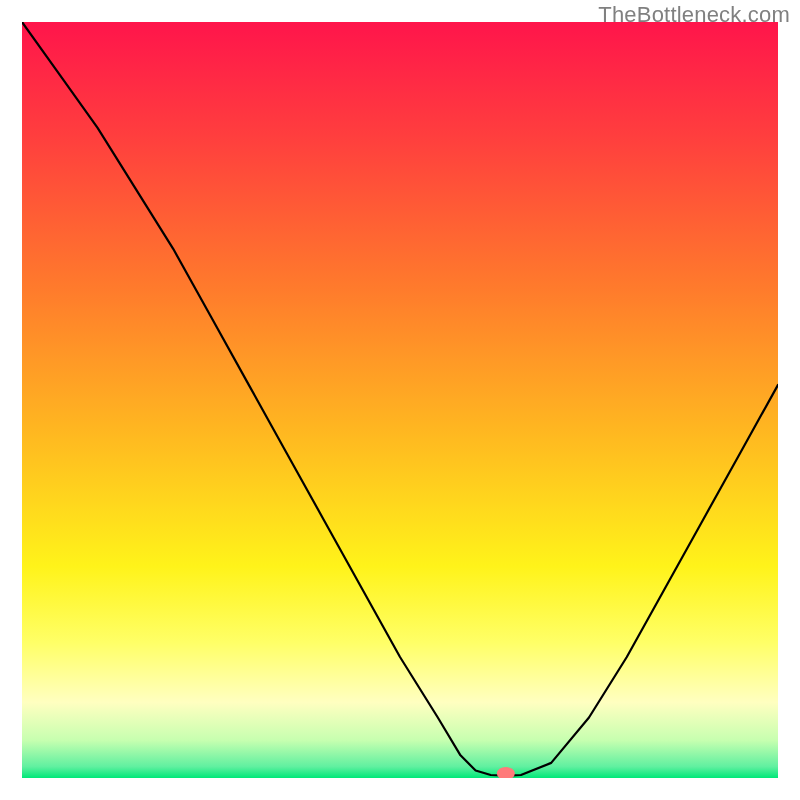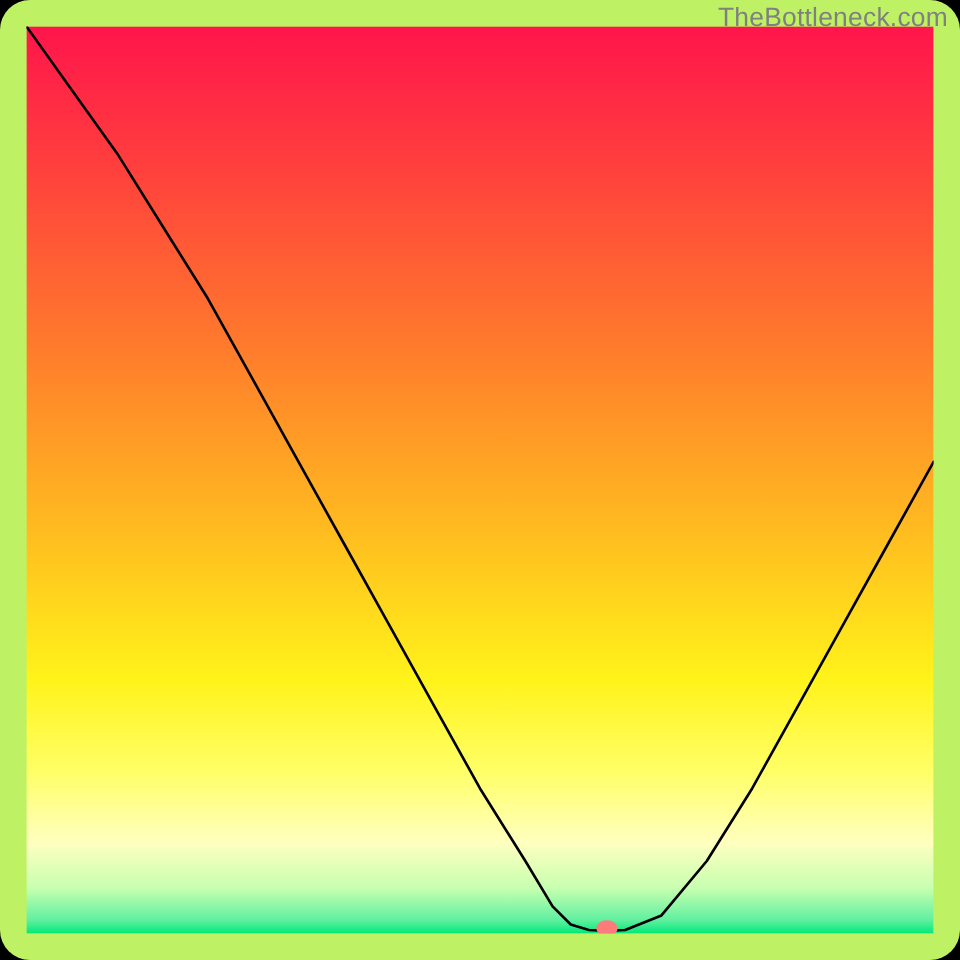--- a/index.html
+++ b/index.html
@@ -7,22 +7,21 @@
     padding: 0;
     width: 800px;
     height: 800px;
     background: #000;
     overflow: hidden;
   }
   .frame {
     position: relative;
     width: 800px;
     height: 800px;
-    background: #bef264;
-    border-radius: 25px;
+    background: #ffffff;
   }
   .watermark {
     position: absolute;
     top: 2px;
     right: 10px;
     color: #808080;
     font-family: Arial, Helvetica, sans-serif;
     font-size: 22px;
     font-weight: 500;
     letter-spacing: 0.2px;

